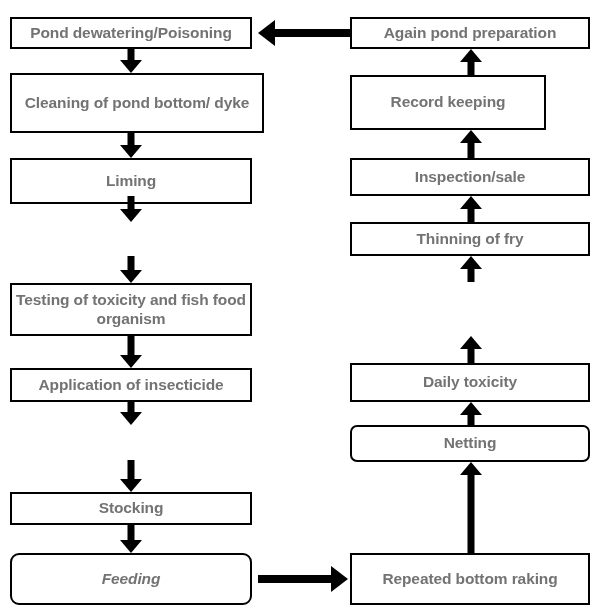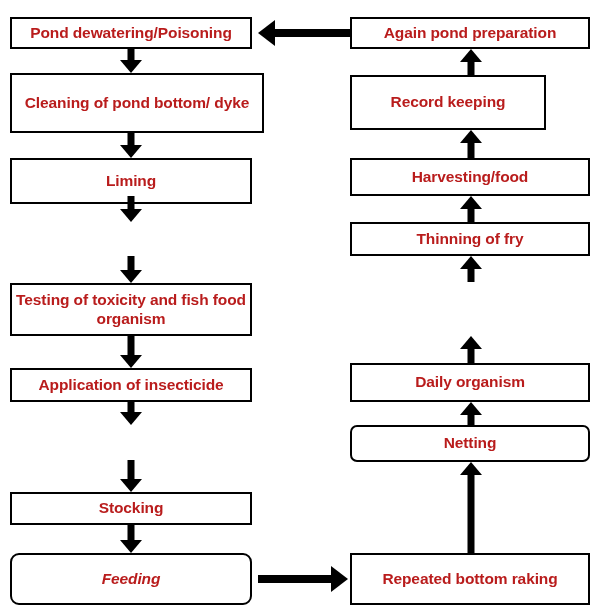--- a/index.html
+++ b/index.html
@@ -19,21 +19,21 @@
   
   .node {
     position: absolute;
     box-sizing: border-box;
     border: 2px solid #000000;
     background: #ffffff;
     display: flex;
     align-items: center;
     justify-content: center;
     text-align: center;
-    color: #b91c1c;
+    color: #737373;
     font-size: 15.5px;
     font-weight: 600;
     line-height: 1.18;
     letter-spacing: -0.1px;
     padding: 2px 4px;
   }
   .node .label {
     display: block;
     width: 100%;
   }
@@ -197,21 +197,21 @@
   <div class="node" style="left:350px; top:425px; width:240px; height:37px;border-radius:7px;">
     <span class="label">Netting</span>
   </div>
 
   <div class="vconn up" style="left:460px; top:402px; height:23px;">
     <div class="shaft" style="height:11px;"></div>
     <div class="head"></div>
   </div>
 
   <div class="node" style="left:350px; top:363px; width:240px; height:39px;">
-    <span class="label">Daily organism</span>
+    <span class="label">Daily toxicity</span>
   </div>
 
   <div class="vconn up" style="left:460px; top:336px; height:27px;">
     <div class="shaft" style="height:15px;"></div>
     <div class="head"></div>
   </div>
 
 
   <div class="vconn up" style="left:460px; top:256px; height:26px;">
     <div class="shaft" style="height:14px;"></div>
@@ -221,21 +221,21 @@
   <div class="node" style="left:350px; top:222px; width:240px; height:34px;">
     <span class="label">Thinning of fry</span>
   </div>
 
   <div class="vconn up" style="left:460px; top:196px; height:26px;">
     <div class="shaft" style="height:14px;"></div>
     <div class="head"></div>
   </div>
 
   <div class="node" style="left:350px; top:158px; width:240px; height:38px;">
-    <span class="label">Harvesting/food</span>
+    <span class="label">Inspection/sale</span>
   </div>
 
   <div class="vconn up" style="left:460px; top:130px; height:28px;">
     <div class="shaft" style="height:16px;"></div>
     <div class="head"></div>
   </div>
 
   <div class="node" style="left:350px; top:75px; width:196px; height:55px;">
     <span class="label">Record keeping</span>
   </div>

